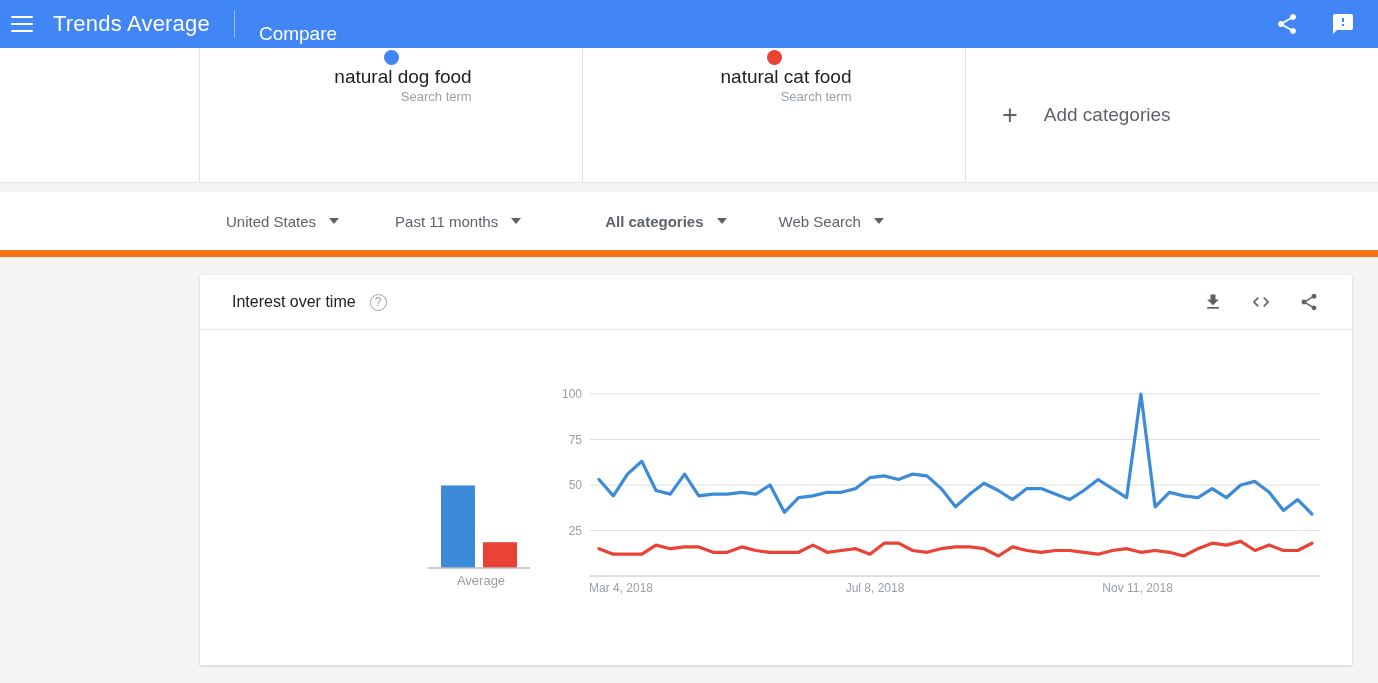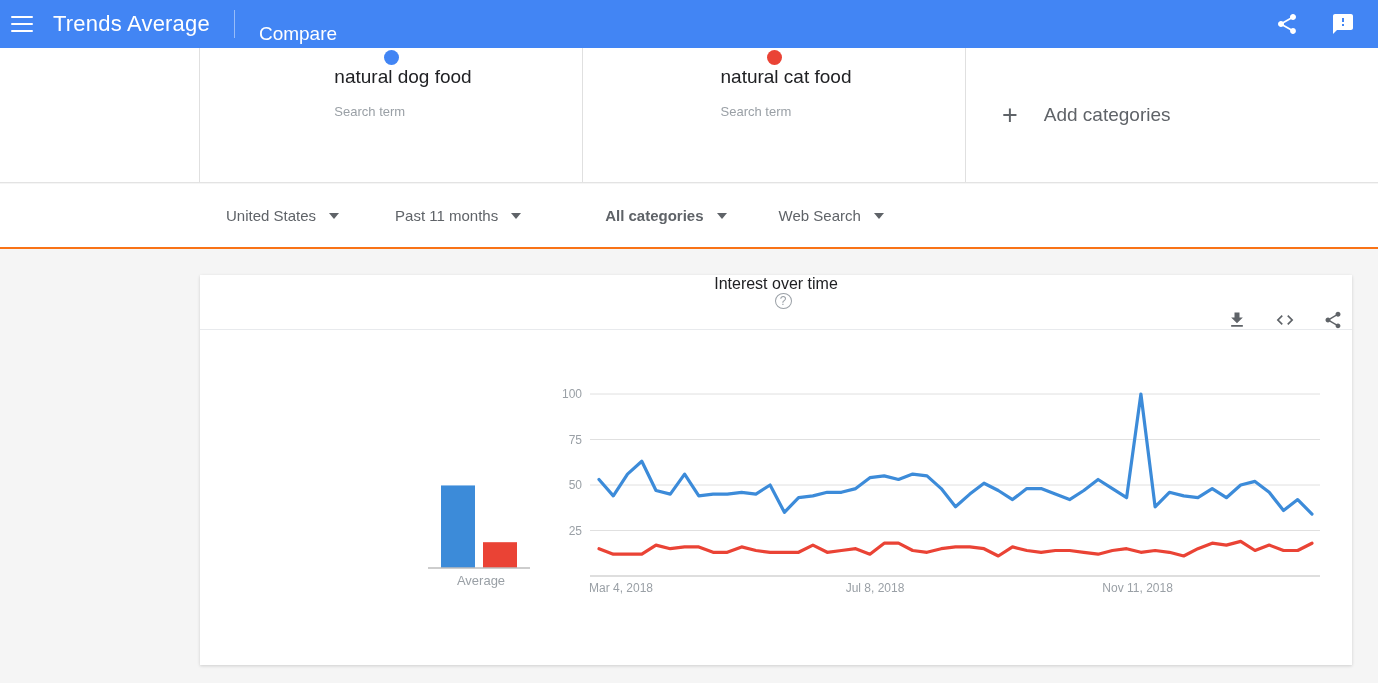--- a/index.html
+++ b/index.html
@@ -49,35 +49,35 @@
   .compare-card {
     width: 383px; height: 100%;
     border-right: 1px solid #e0e0e0;
     display: flex; align-items: center;
     padding-left: 24px;
     cursor: pointer;
     flex-direction: column;
   }
   .dot { width: 15px; height: 15px; border-radius: 50%; flex: none; margin-right: 24px; margin-top: 2px;}
   .term-title { font-size: 19px; color: #202124; line-height: 24px; }
-  .term-sub { font-size: 13px; color: #9aa0a6; margin-top: 15px; }
+  .term-sub { font-size: 13px; color: #9aa0a6; margin-top: 0; text-align: right; }
   .add-compare {
     flex: 1; height: 100%;
     display: flex; align-items: center; padding-left: 36px;
     cursor: pointer;
   }
   .plus-icon { font-size: 27px; color: #5f6368; font-weight: 300; line-height: 1; margin-right: 26px; }
   .add-label { font-size: 19px; color: #5f6368; }
 
   
   .filters {
-    position: absolute; left: 0; top: 184px;
+    position: absolute; left: 0; top: 192px;
     width: 1378px; height: 65px;
     background: #fff;
-    border-bottom: 2px solid #f97316;
+    border-bottom: 7px solid #f97316;
     display: flex; align-items: center;
   }
   .filter {
     display: flex; align-items: center;
     font-size: 15px; color: #5f6368;
     cursor: pointer; white-space: nowrap;
   }
   .caret {
     width: 0; height: 0; margin-left: 13px;
     border-left: 5px solid transparent; border-right: 5px solid transparent;
@@ -86,21 +86,21 @@
 
   
   .card {
     position: absolute; left: 200px; top: 275px;
     width: 1152px; height: 390px;
     background: #fff;
     box-shadow: 0 1px 3px rgba(0,0,0,.16);
   }
   .card-head {
     height: 55px; border-bottom: 1px solid #e8eaed;
-    display: flex; align-items: center; padding: 0 8px; flex-direction: column;
+    display: flex; align-items: center; padding: 0 32px;
   }
   .card-title { font-size: 16px; color: #202124; }
   .help-icon {
     width: 17px; height: 17px; margin-left: 14px;
     border: 1.5px solid #9aa0a6; border-radius: 50%;
     color: #9aa0a6; font-size: 12px; line-height: 14px; text-align: center;
     cursor: pointer;
   }
   .card-actions { margin-left: auto; display: flex; align-items: center; gap: 26px; }
   .card-actions .icon-btn { cursor: pointer; width: 22px; height: 22px; display:flex; align-items:center; justify-content:center;}

